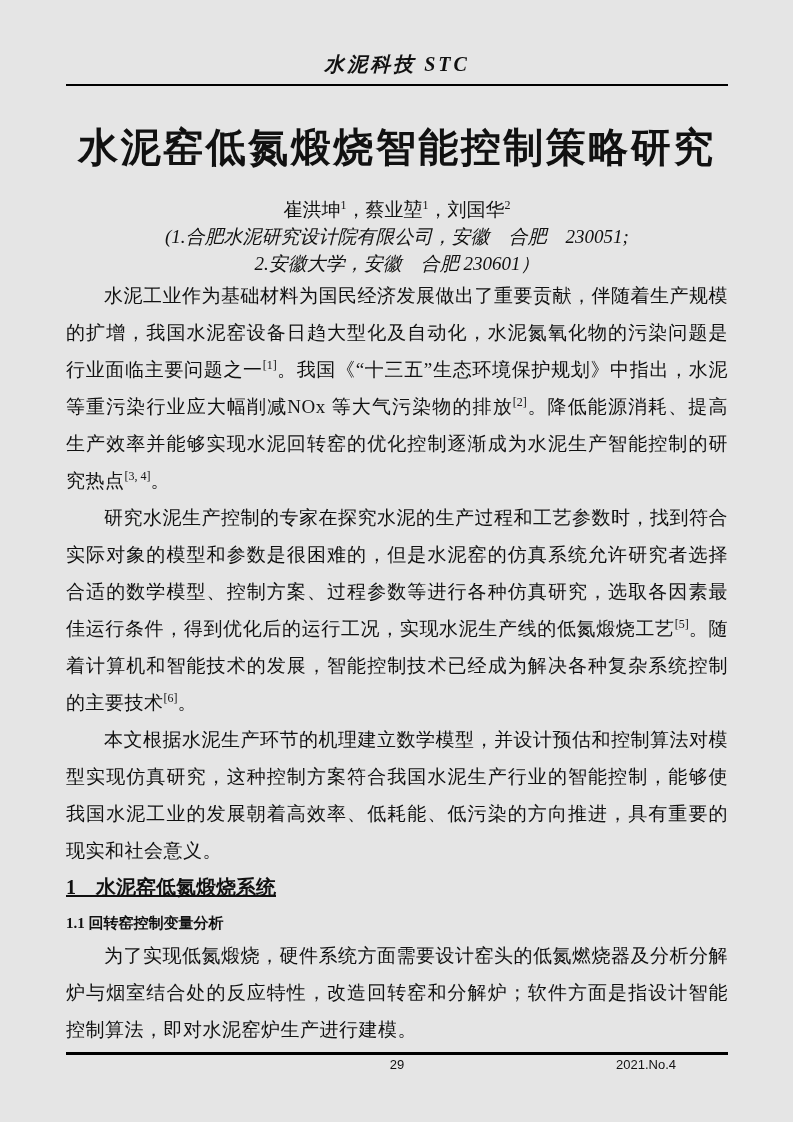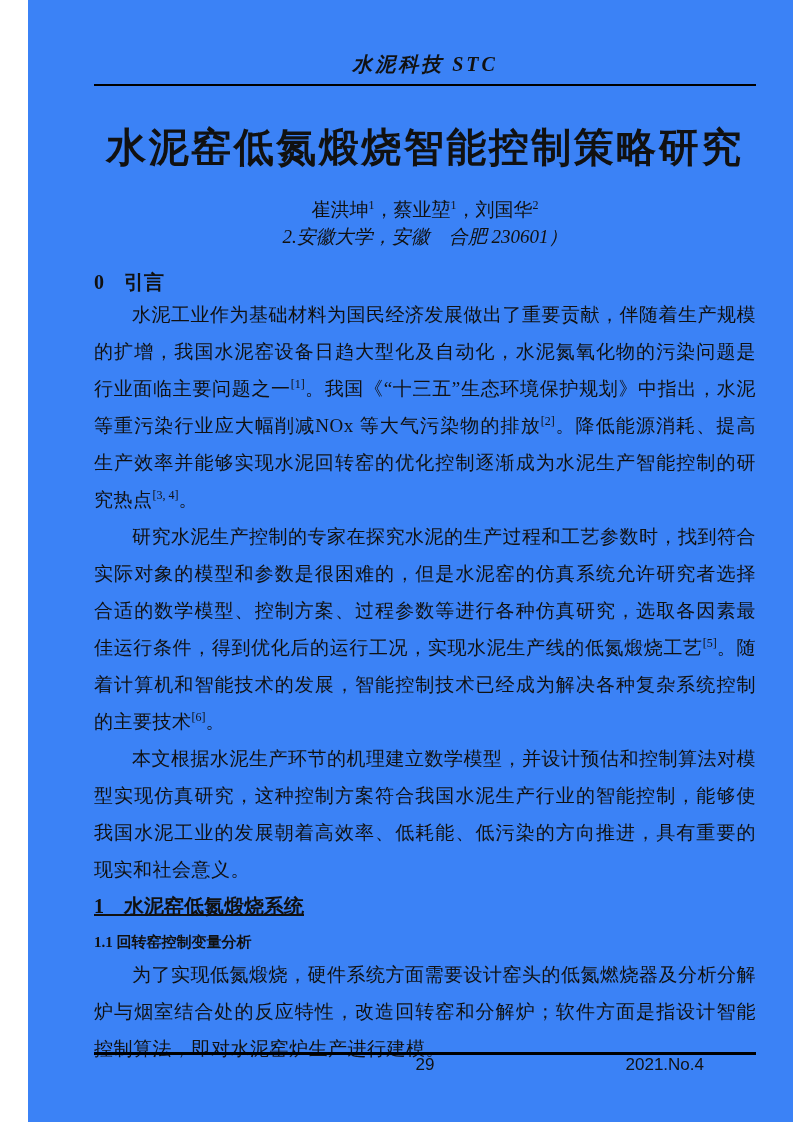--- a/index.html
+++ b/index.html
@@ -4,21 +4,21 @@
 <style>
   * { margin: 0; padding: 0; box-sizing: border-box; }
   html, body { background: #ffffff; }
   body {
     width: 793px; height: 1122px;
     font-family: "Liberation Serif", "DejaVu Serif", serif;
     color: #111;
     position: relative;
     overflow: hidden;
   }
-  .page { position: absolute; inset: 0; background: #3b82f6; margin-left: 28px; }
+  .page { position: absolute; inset: 0; background: #e5e5e5; }
   .content {
     position: absolute; left: 66px; top: 0; width: 662px;
   }
   .journal-header {
     padding-top: 50px;
     text-align: center;
     font-size: 20px;
     line-height: 28px;
     font-weight: bold;
     font-style: italic;
@@ -80,21 +80,21 @@
   .footer-rule {
     position: absolute;
     left: 66px; width: 662px; top: 1052px;
     border-top: 3px solid #000;
     height: 0;
   }
   .footer-text {
     position: absolute;
     left: 66px; width: 662px; top: 1058px;
     font-family: "Liberation Sans", "DejaVu Sans", sans-serif;
-    font-size: 17px;
+    font-size: 13px;
     line-height: 14px;
   }
   .page-num {
     display: block;
     text-align: center;
     width: 100%;
   }
   .issue {
     position: absolute;
     top: 0;
@@ -108,24 +108,24 @@
   <div class="content">
 
     <div class="journal-header">水泥科技 STC</div>
 
     <div class="header-rule"></div>
 
     <h1 class="article-title">水泥窑低氮煅烧智能控制策略研究</h1>
 
     <div class="authors" id="authors"><span>崔洪坤</span><sup>1</sup>，<span>蔡业堃</span><sup>1</sup>，<span>刘国华</span><sup>2</sup></div>
 
+    <div class="affil">(1.合肥水泥研究设计院有限公司，安徽　合肥　230051;</div>
     <div class="affil">2.安徽大学，安徽　合肥 230601）</div>
 
     <div class="article-body" id="article-body">
-        <h2 class="h-level1">0　引言</h2>
         <p class="para">水泥工业作为基础材料为国民经济发展做出了重要贡献，伴随着生产规模的扩增，我国水泥窑设备日趋大型化及自动化，水泥氮氧化物的污染问题是行业面临主要问题之一<sup>[1]</sup>。我国《“十三五”生态环境保护规划》中指出，水泥等重污染行业应大幅削减NOx 等大气污染物的排放<sup>[2]</sup>。降低能源消耗、提高生产效率并能够实现水泥回转窑的优化控制逐渐成为水泥生产智能控制的研究热点<sup>[3, 4]</sup>。</p>
         <p class="para">研究水泥生产控制的专家在探究水泥的生产过程和工艺参数时，找到符合实际对象的模型和参数是很困难的，但是水泥窑的仿真系统允许研究者选择合适的数学模型、控制方案、过程参数等进行各种仿真研究，选取各因素最佳运行条件，得到优化后的运行工况，实现水泥生产线的低氮煅烧工艺<sup>[5]</sup>。随着计算机和智能技术的发展，智能控制技术已经成为解决各种复杂系统控制的主要技术<sup>[6]</sup>。</p>
         <p class="para">本文根据水泥生产环节的机理建立数学模型，并设计预估和控制算法对模型实现仿真研究，这种控制方案符合我国水泥生产行业的智能控制，能够使我国水泥工业的发展朝着高效率、低耗能、低污染的方向推进，具有重要的现实和社会意义。</p>
         <h2 class="h-level1 tight">1　水泥窑低氮煅烧系统</h2>
         <h3 class="h-level2">1.1 回转窑控制变量分析</h3>
         <p class="para">为了实现低氮煅烧，硬件系统方面需要设计窑头的低氮燃烧器及分析分解炉与烟室结合处的反应特性，改造回转窑和分解炉；软件方面是指设计智能控制算法，即对水泥窑炉生产进行建模。</p>
       </div>
 
   </div>
 

